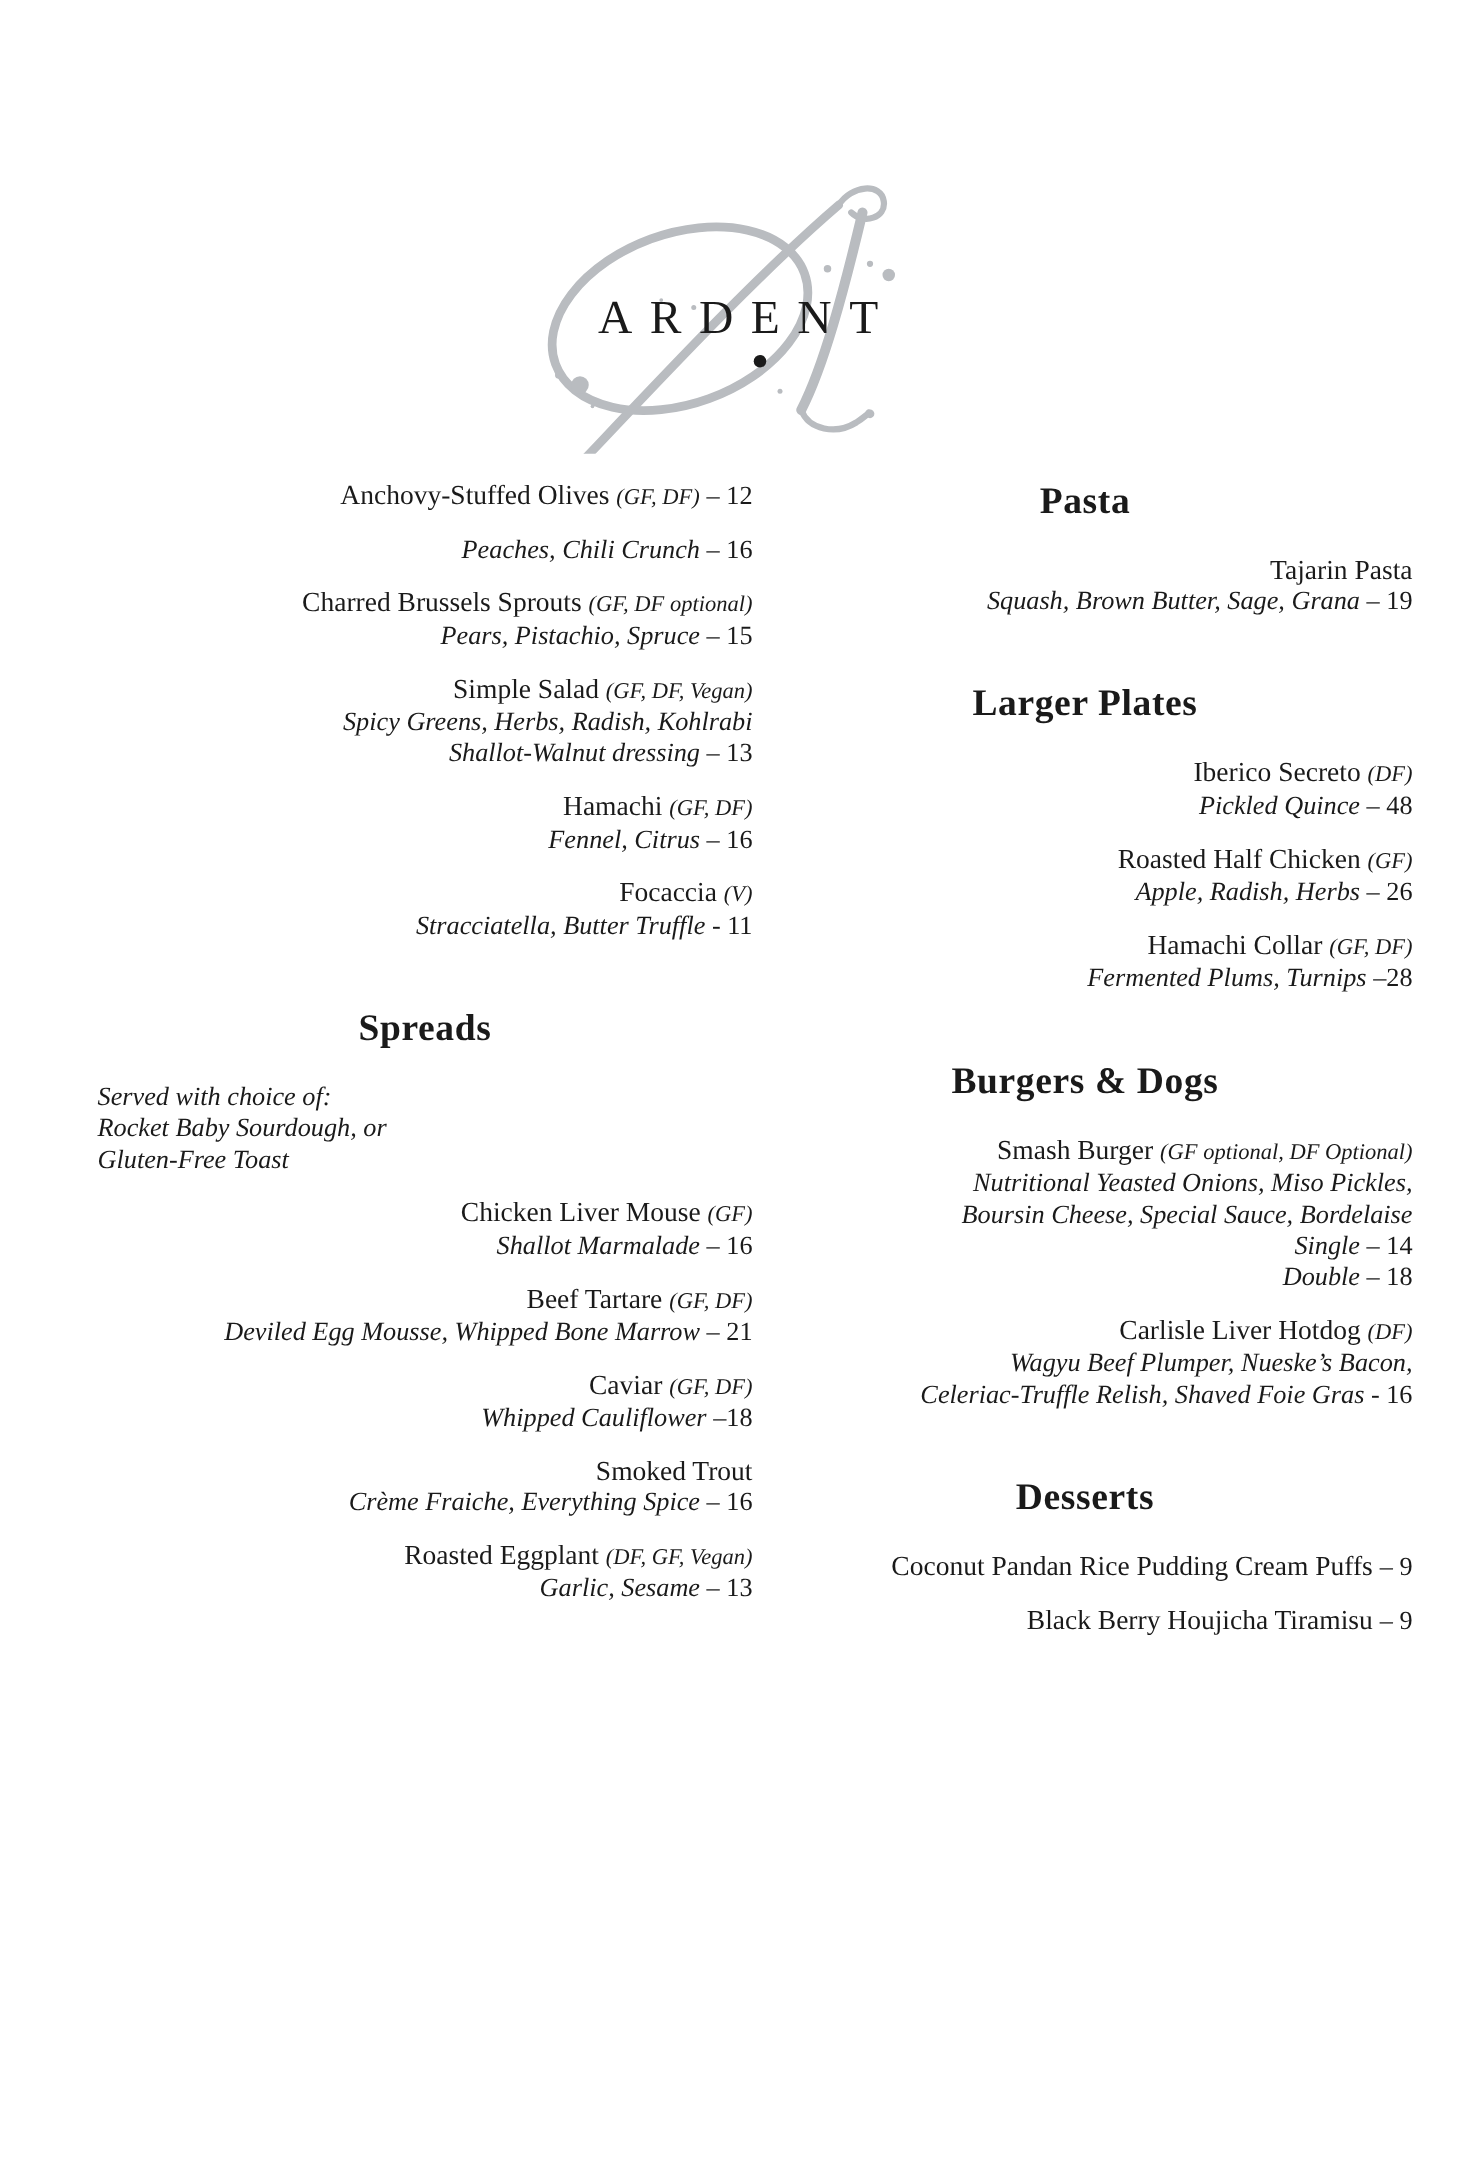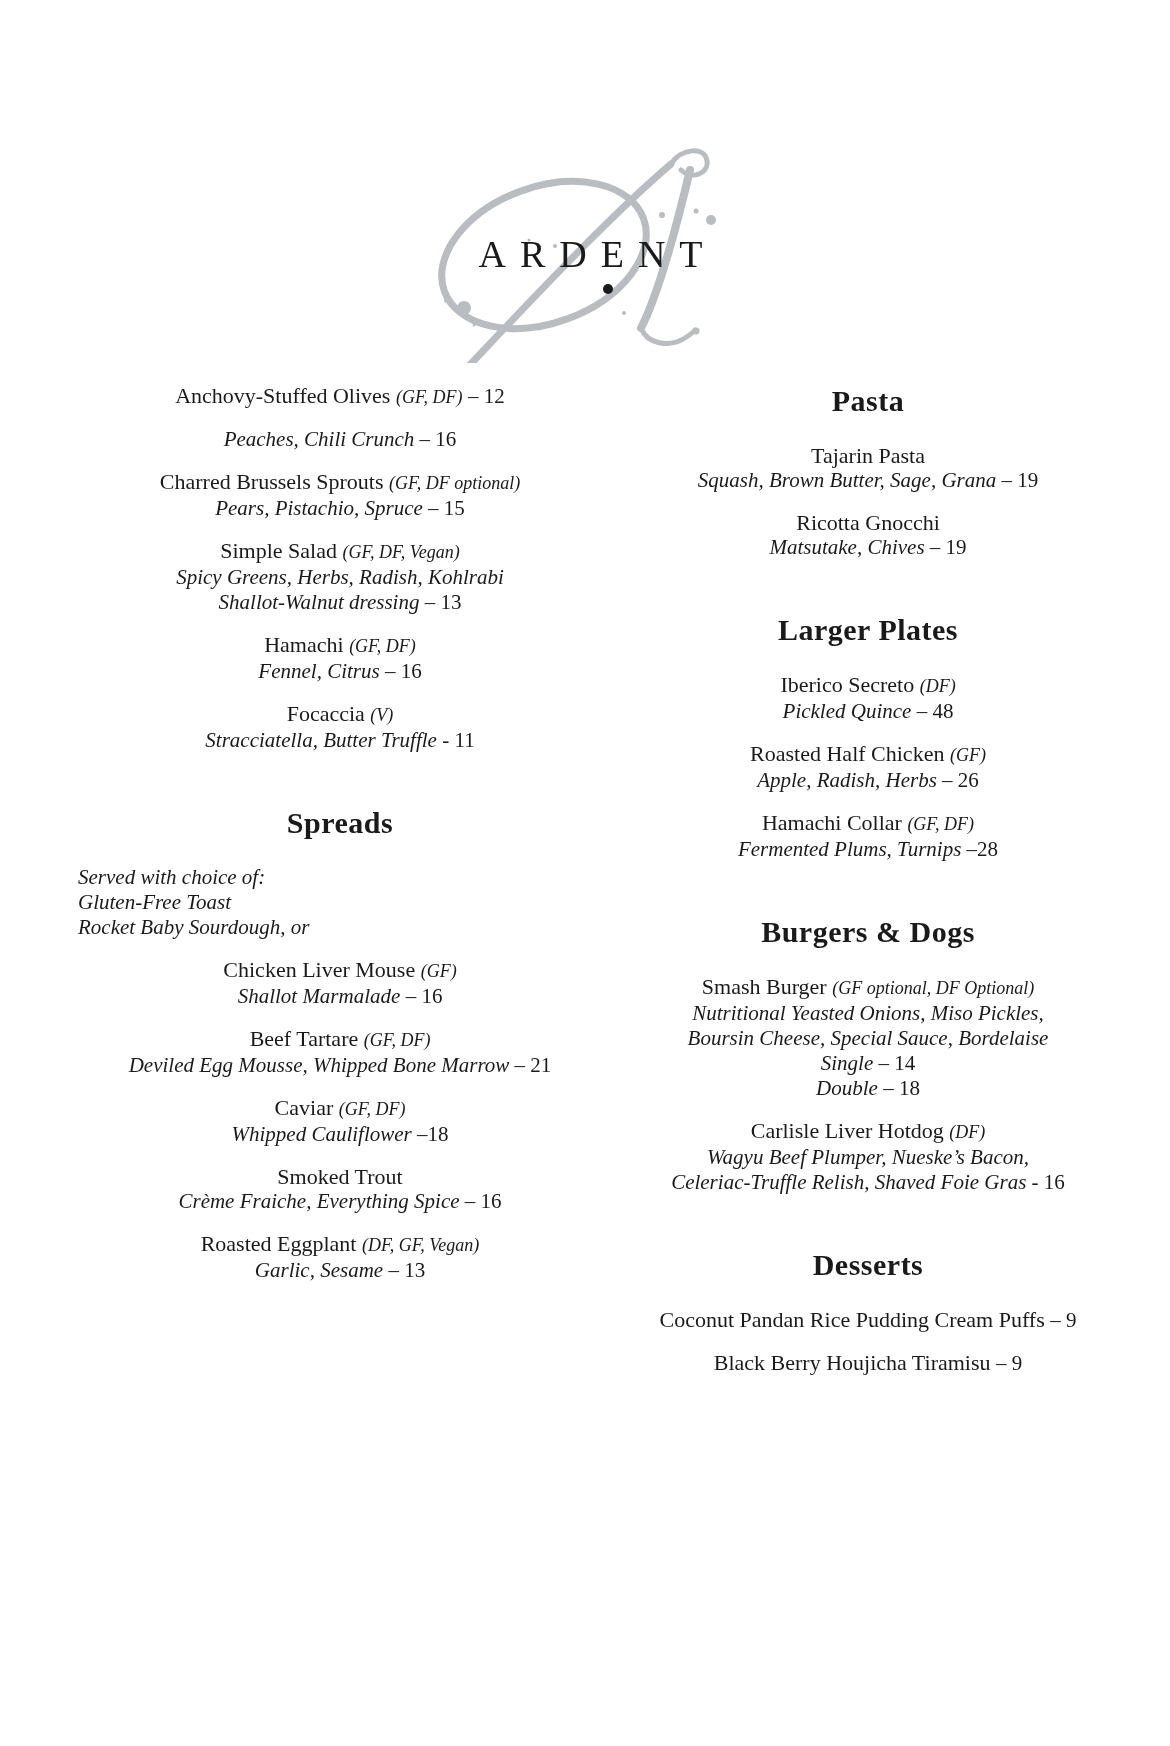--- a/index.html
+++ b/index.html
@@ -41,21 +41,21 @@
     font-size:30px;font-weight:bold;text-align:center;
     margin:52px 0 24px;letter-spacing:0.5px;line-height:36px;
   }
   .menu-section:first-child .section-heading{margin-top:0;}
 
   .section-note-block{margin-bottom:17px;}
   .section-note{
     font-style:italic;font-size:21px;line-height:25px;text-align:left;
   }
 
-  .menu-item{text-align:center;margin-bottom:17px;}
+  .menu-item{text-align:right;margin-bottom:17px;}
   .item-name-line{font-size:22px;line-height:25px;}
   .item-name{font-style:normal;}
   .item-tags{font-style:italic;font-size:18px;}
   .item-price{font-size:21px;}
   .item-desc-line{font-size:21px;line-height:25px;}
   .line-text{font-style:italic;}
   .line-price{font-style:normal;}
 </style>
 </head>
 <body>
@@ -115,22 +115,22 @@
           </div>
           <div class="menu-item">
             <div class="item-name-line"><span class="item-name">Focaccia</span> <span class="item-tags">(V)</span></div>
             <div class="item-desc-line"><span class="line-text">Stracciatella, Butter Truffle</span> <span class="line-price">- 11</span></div>
           </div>
         </section>
         <section class="menu-section">
           <h2 class="section-heading">Spreads</h2>
           <div class="section-note-block">
             <div class="section-note">Served with choice of:</div>
+            <div class="section-note">Rocket Baby Sourdough, or</div>
             <div class="section-note">Gluten-Free Toast</div>
-            <div class="section-note">Rocket Baby Sourdough, or</div>
           </div>
           <div class="menu-item">
             <div class="item-name-line"><span class="item-name">Chicken Liver Mouse</span> <span class="item-tags">(GF)</span></div>
             <div class="item-desc-line"><span class="line-text">Shallot Marmalade</span> <span class="line-price">– 16</span></div>
           </div>
           <div class="menu-item">
             <div class="item-name-line"><span class="item-name">Beef Tartare</span> <span class="item-tags">(GF, DF)</span></div>
             <div class="item-desc-line"><span class="line-text">Deviled Egg Mousse, Whipped Bone Marrow</span> <span class="line-price">– 21</span></div>
           </div>
           <div class="menu-item">
@@ -146,24 +146,20 @@
             <div class="item-desc-line"><span class="line-text">Garlic, Sesame</span> <span class="line-price">– 13</span></div>
           </div>
         </section>
       </div>
     <div class="col">
         <section class="menu-section">
           <h2 class="section-heading">Pasta</h2>
           <div class="menu-item">
             <div class="item-name-line"><span class="item-name">Tajarin Pasta</span></div>
             <div class="item-desc-line"><span class="line-text">Squash, Brown Butter, Sage, Grana</span> <span class="line-price">– 19</span></div>
-          </div>
-          <div class="menu-item">
-            <div class="item-name-line"><span class="item-name">Ricotta Gnocchi</span></div>
-            <div class="item-desc-line"><span class="line-text">Matsutake, Chives</span> <span class="line-price">– 19</span></div>
           </div>
         </section>
         <section class="menu-section">
           <h2 class="section-heading">Larger Plates</h2>
           <div class="menu-item">
             <div class="item-name-line"><span class="item-name">Iberico Secreto</span> <span class="item-tags">(DF)</span></div>
             <div class="item-desc-line"><span class="line-text">Pickled Quince</span> <span class="line-price">– 48</span></div>
           </div>
           <div class="menu-item">
             <div class="item-name-line"><span class="item-name">Roasted Half Chicken</span> <span class="item-tags">(GF)</span></div>

